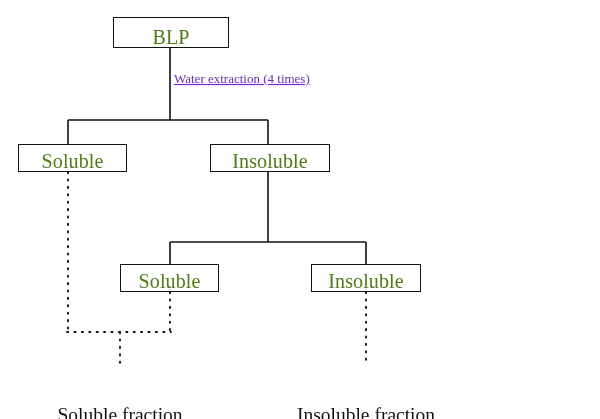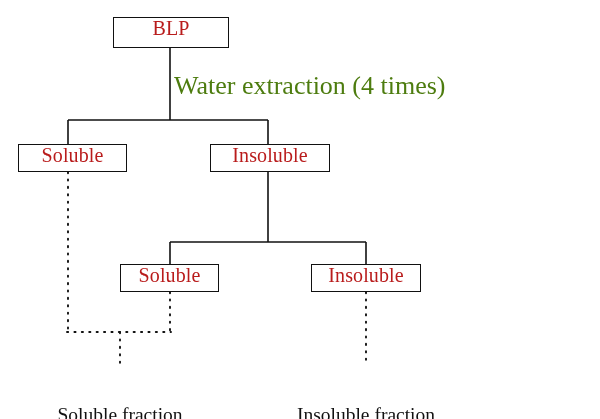--- a/index.html
+++ b/index.html
@@ -22,38 +22,39 @@
     top: 0;
     width: 600px;
     height: 419px;
   }
   .node-box {
     position: absolute;
     box-sizing: border-box;
     border: 1.6px solid #111111;
     background: #ffffff;
     display: flex;
-    align-items: flex-start;
+    align-items: flex-end;
     justify-content: center;
     font-size: 20px;
     line-height: 1;
     letter-spacing: 0.1px;
-    color: #b91c1c;
+    color: #4d7c0f;
     white-space: nowrap;
     z-index: 3;
     font-family: Liberation Serif, serif;
   }
   .edge-label {
     position: absolute;
-    font-size: 26px;
+    font-size: 13px;
     line-height: 1.05;
-    color: #4d7c0f;
+    color: #6d28d9;
     white-space: nowrap;
     z-index: 4;
     background: transparent;
+    text-decoration: underline;
   }
   .terminal-label {
     position: absolute;
     font-size: 19.5px;
     line-height: 1.05;
     color: #111111;
     white-space: nowrap;
     text-align: center;
     z-index: 4;
     margin-top: 36px;

